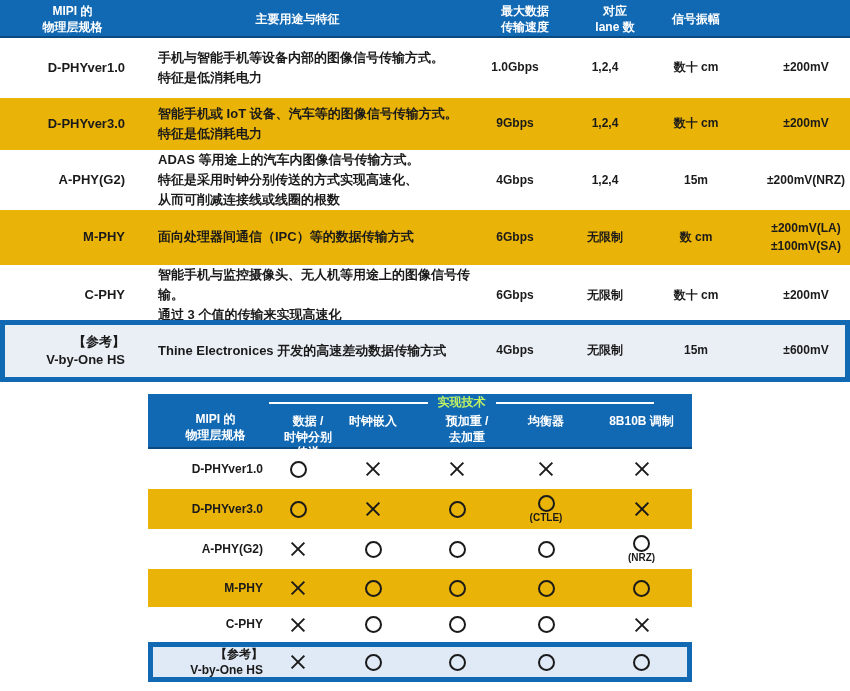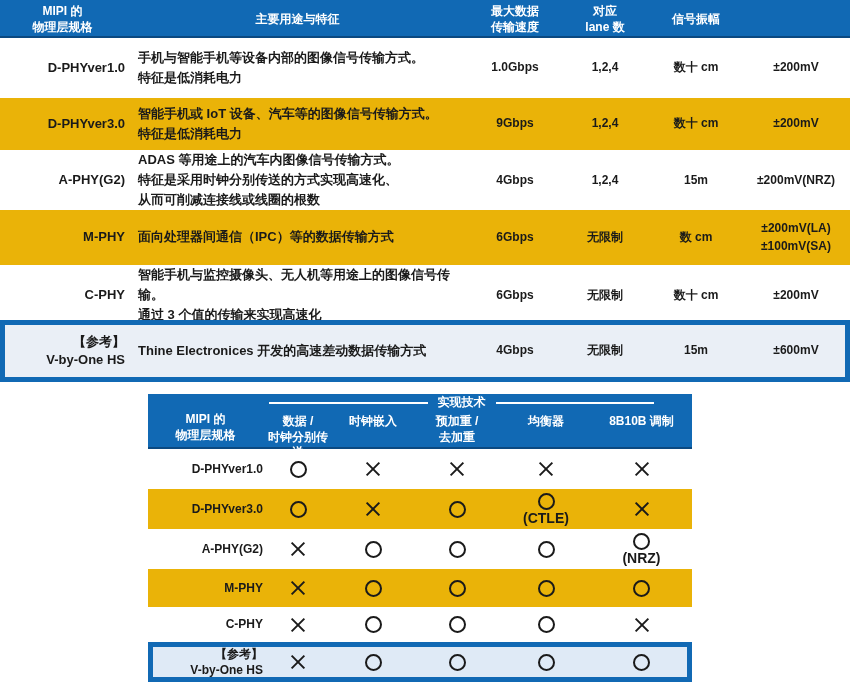--- a/index.html
+++ b/index.html
@@ -3,21 +3,21 @@
 <meta charset="utf-8">
 <title>MIPI</title>
 <style>
   html,body { margin:0; padding:0; }
   body {
     width:850px; height:691px; background:#ffffff;
     font-family:"Liberation Sans","DejaVu Sans",sans-serif;
     color:#1a1a1a;
     -webkit-font-smoothing:antialiased;
   }
-  .ml { white-space:pre-line; }
+  .ml { white-space:pre-line;margin-left:20px; }
 
   
   .t1 { width:850px; }
   .t1-hdr {
     display:grid; grid-template-columns:125px 345px 90px 90px 92px 108px;
     height:38px; align-items:center; background:#1169B4;
     box-shadow: inset 0 -2px 0 rgba(8,48,88,.55);
   }
   .hcell { color:#fff; font-weight:700; font-size:12px; text-align:center; line-height:1.35; }
   .t1-row {
@@ -35,38 +35,38 @@
 
   
   .t2 { margin:12px 0 0 148px; width:544px; }
   .t2-hdr {
     display:grid; grid-template-columns:115px 429px; height:55px;
     align-items:center; background:#1169B4;
     box-shadow: inset 0 -2px 0 rgba(8,48,88,.55);
   }
   .grp { display:flex; align-items:center; gap:10px; padding:0 38px 0 6px; margin-bottom:3px; }
   .grp .line { flex:1; height:2px; background:#fff; }
-  .glabel { color:#ffffff; font-size:12px; font-weight:700; white-space:nowrap; }
+  .glabel { color:#bef264; font-size:12px; font-weight:700; white-space:nowrap; }
   .sub { display:grid; grid-template-columns:70px 80px 88px 90px 101px; }
   .sub .hcell { font-size:12px; line-height:1.3; }
 
   .t2-row {
     display:grid; grid-template-columns:115px 70px 80px 88px 90px 101px;
     align-items:center;
   }
   .t2 .name { font-size:12px; line-height:1.35; }
   .mark-cell { display:flex; flex-direction:column; align-items:center; justify-content:center; }
   .mark-circle { width:13px; height:13px; border:2px solid #1a1a1a; border-radius:50%; box-sizing:content-box; }
   .mark-cross { width:16px; height:16px; position:relative; }
   .mark-cross::before,.mark-cross::after {
     content:""; position:absolute; left:-1px; right:-1px; top:7px; height:2px; background:#1a1a1a;
   }
   .mark-cross::before { transform:rotate(45deg); }
   .mark-cross::after  { transform:rotate(-45deg); }
-  .note { font-size:14px; font-weight:700; margin-top:1px; line-height:1; }
+  .note { font-size:10px; font-weight:700; margin-top:1px; line-height:1; }
 
   .hl2 { position:relative; background:#1169B4; }
   .hl2::before { content:""; position:absolute; inset:5px; background:#DFEAF6; }
   .hl2 > * { position:relative; }
 </style>
 </head>
 <body>
 
 <div class="t1">
   <div class="t1-hdr">

